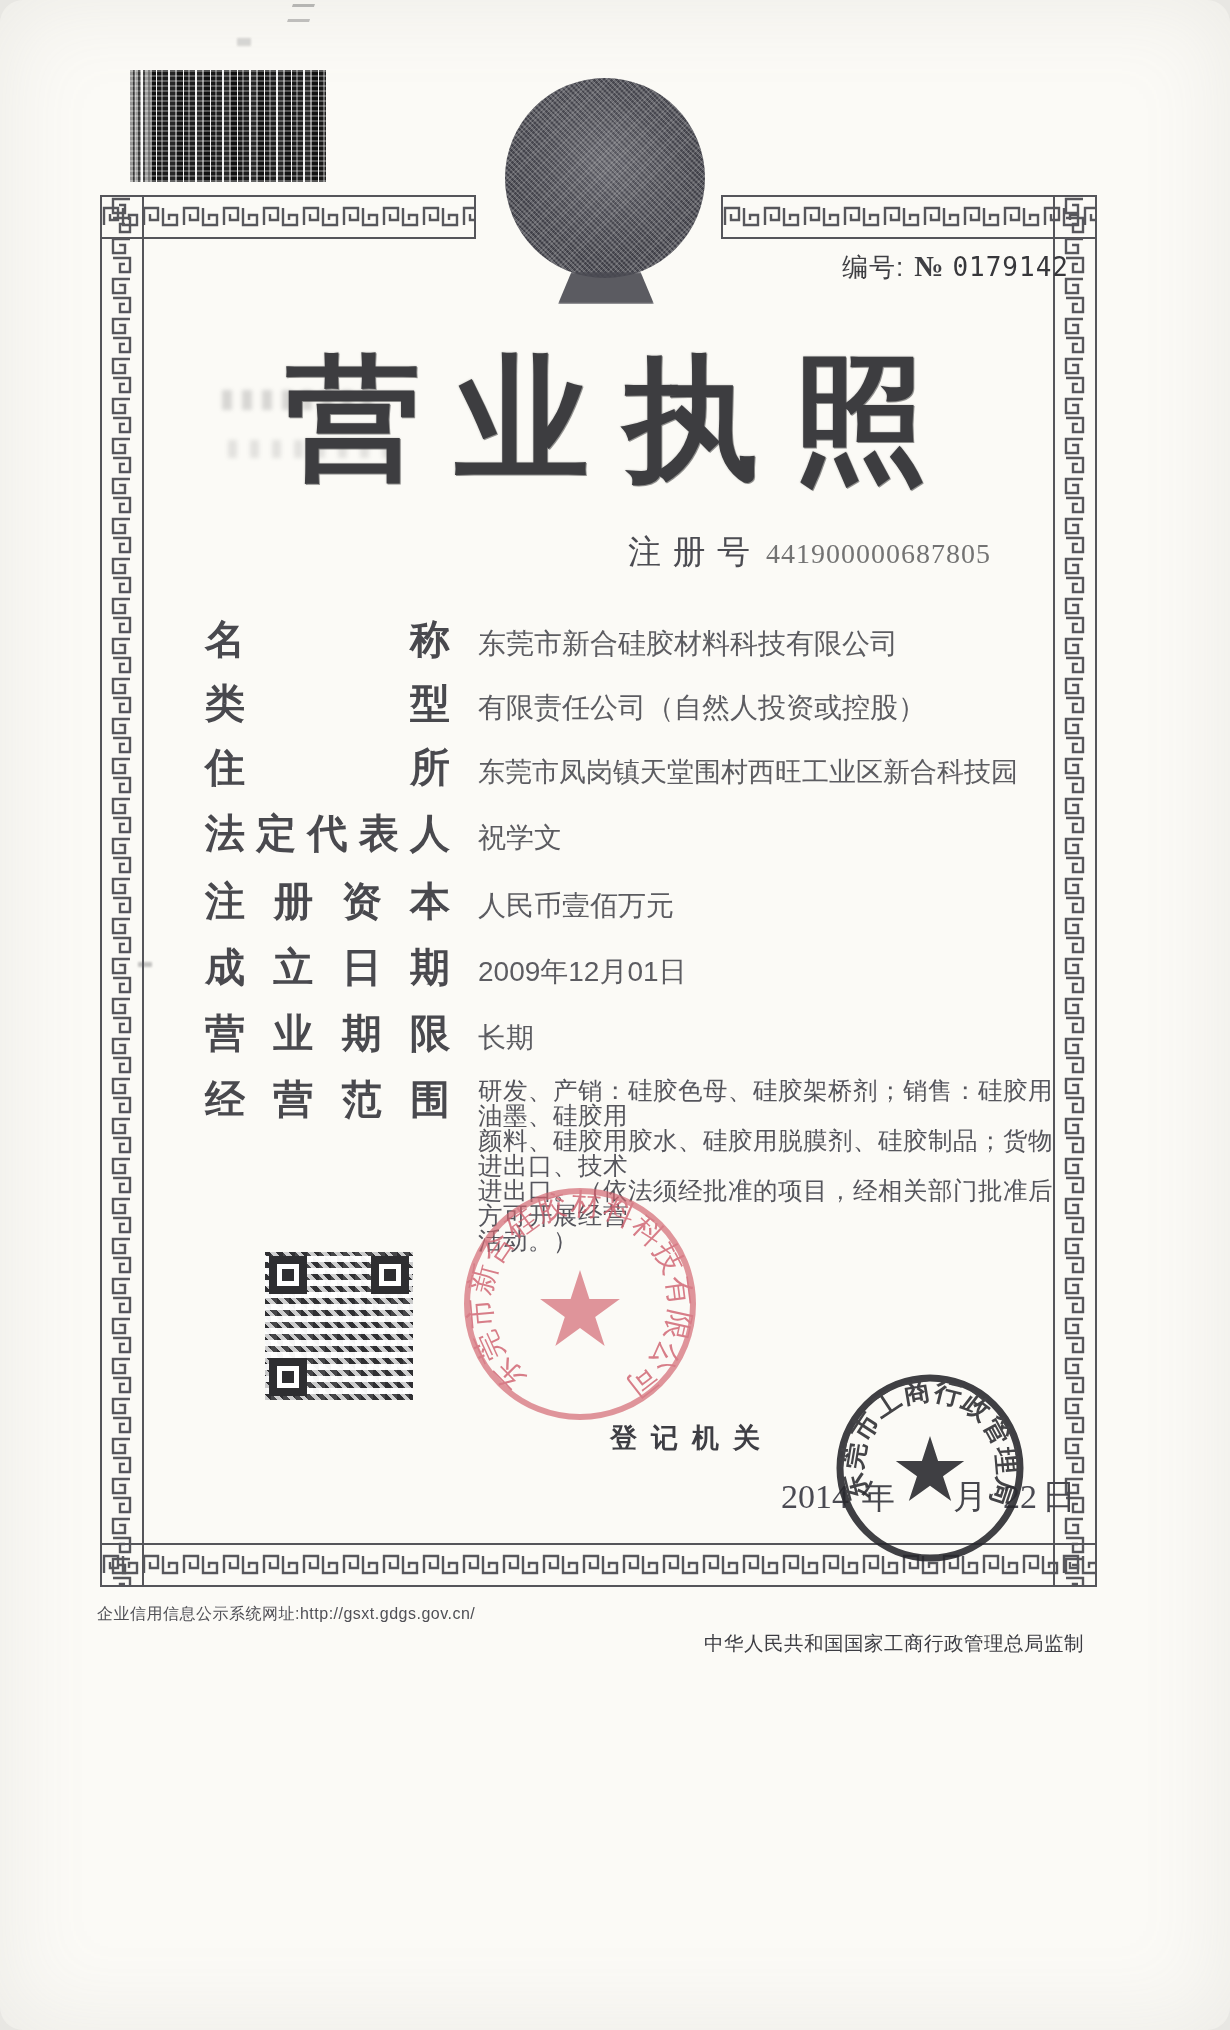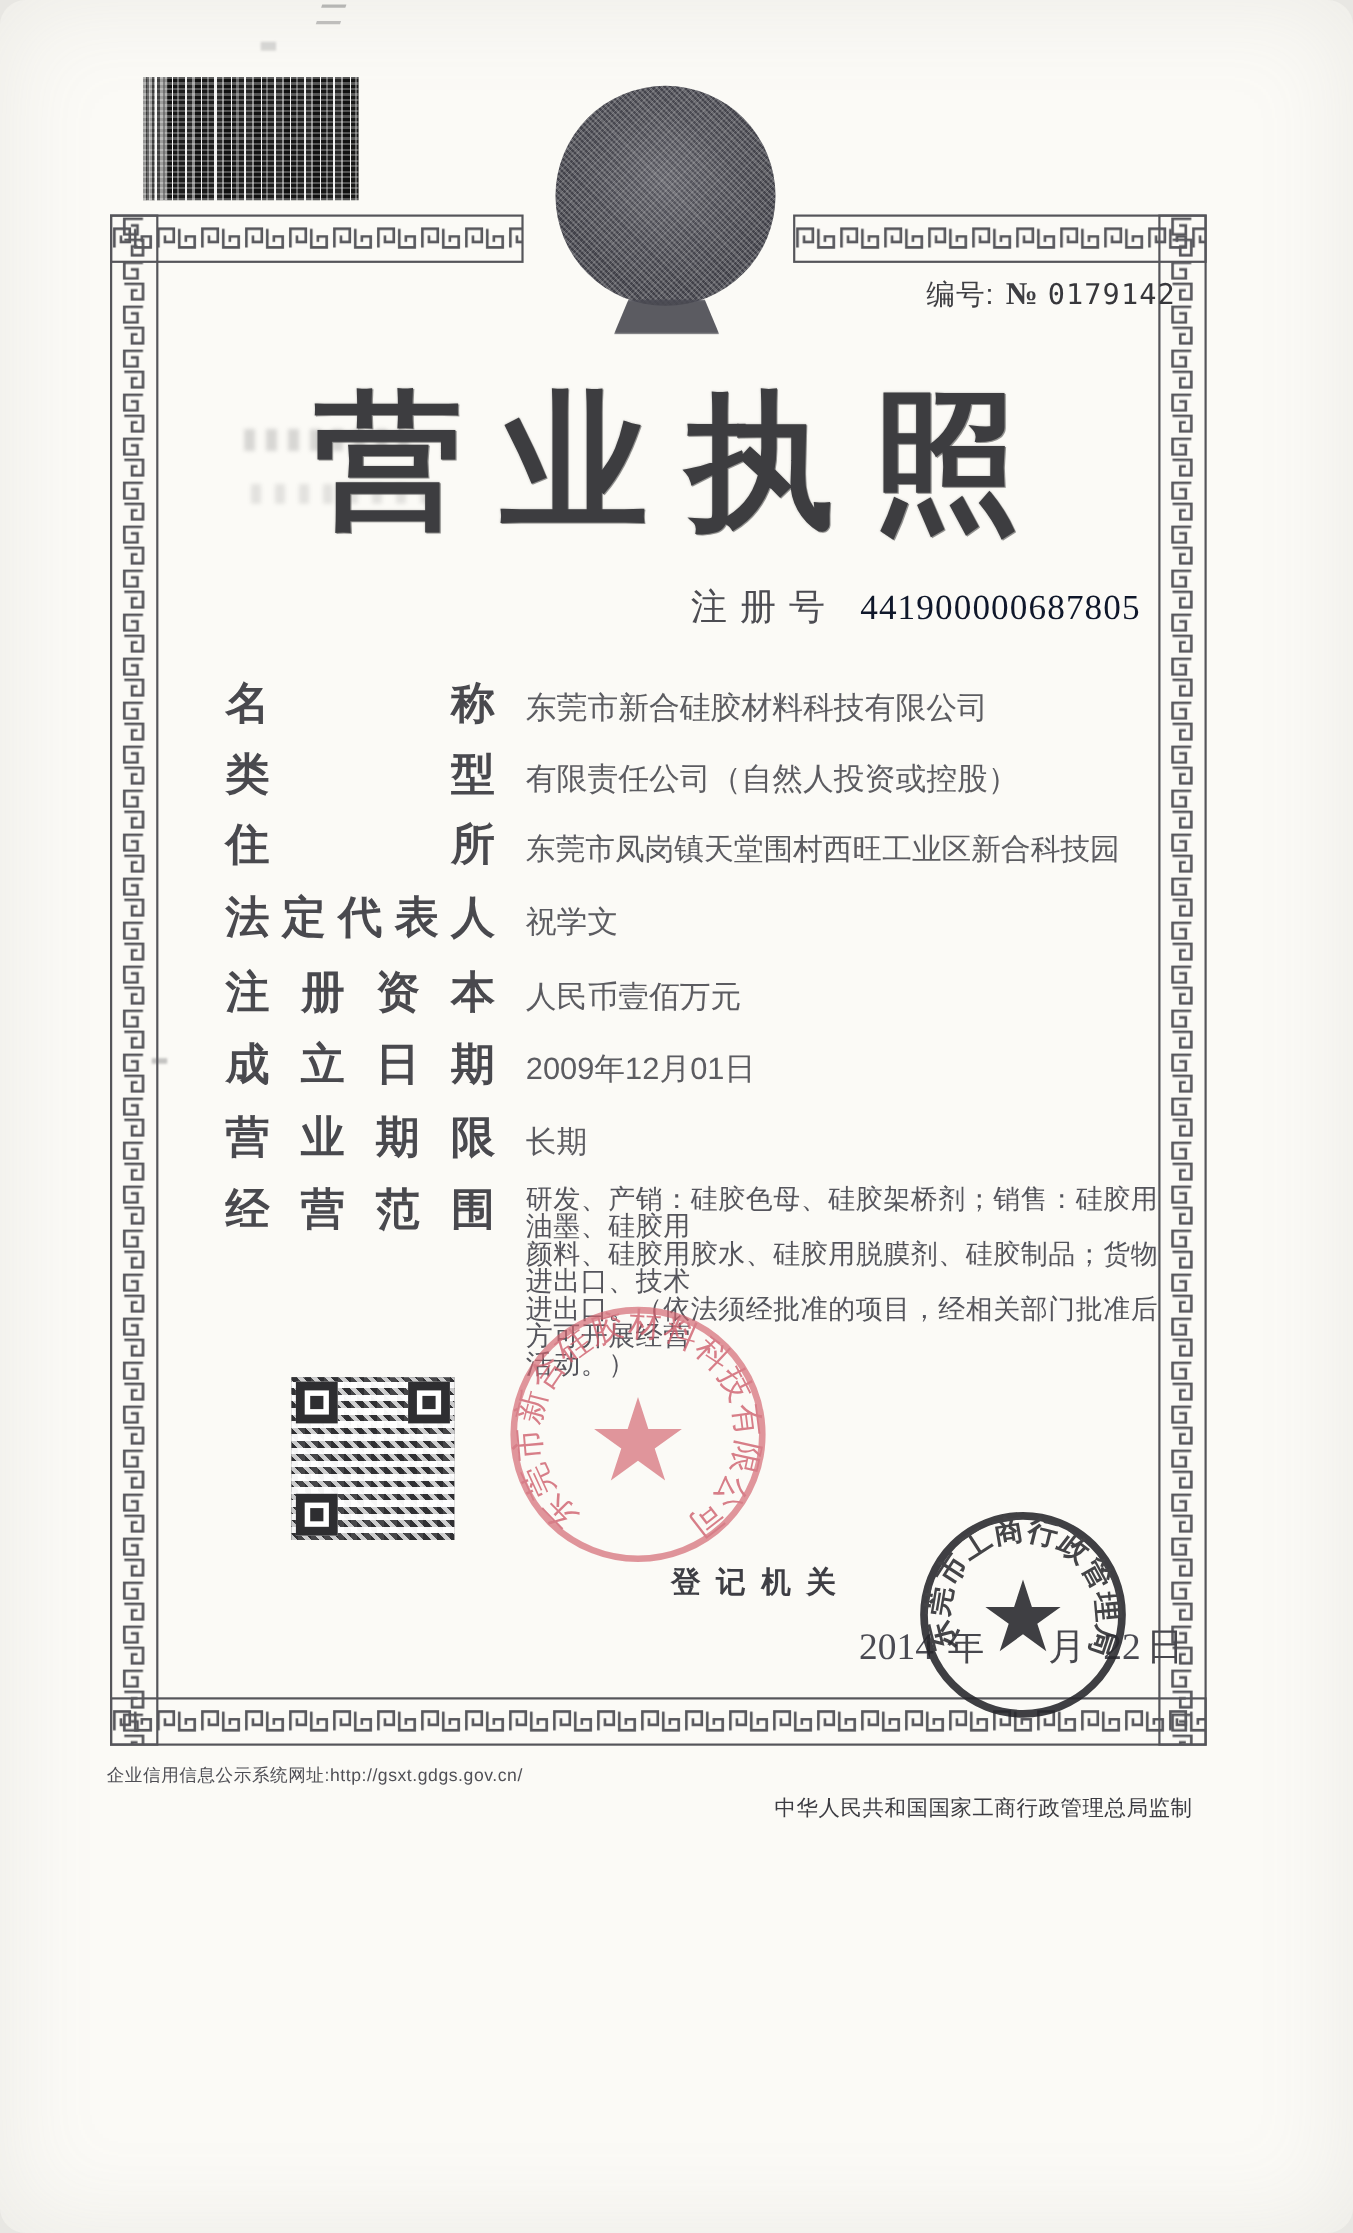--- a/index.html
+++ b/index.html
@@ -57,21 +57,21 @@
   .title{
     left:101px;top:330px;width:995px;text-align:center;
     font-size:134px;font-weight:900;letter-spacing:35px;padding-left:51px;box-sizing:border-box;
     color:#3d3d40;text-shadow:1px 1px 0 rgba(70,70,70,.55), 0 0 2px rgba(40,40,40,.35);
     white-space:nowrap;
   }
 
   
   .regno{left:628px;top:530px;display:flex;align-items:baseline;white-space:nowrap;}
   .regno .chars{width:122px;font-size:33px;color:#4c4c52;}
-  .regno .num{margin-left:32px;font-size:32px;color:#0f172a;font-family:"Liberation Serif",serif;letter-spacing:1px;}
+  .regno .num{margin-left:16px;font-size:28px;color:#737373;font-family:"Liberation Serif",serif;letter-spacing:1px;}
 
   .chars{display:flex;justify-content:space-between;}
 
   
   .frow{position:absolute;left:205px;width:870px;display:flex;align-items:baseline;}
   .flabel{flex:none;width:245px;font-size:40px;font-weight:600;color:#49494e;}
   .fvalue{margin-left:28px;font-size:28px;color:#5c5c61;letter-spacing:0;white-space:nowrap;}
   .frow.scope{align-items:flex-start;}
   .scope-lines{margin-left:28px;padding-top:6px;font-size:24.5px;line-height:25px;color:#55555c;letter-spacing:.5px;}
 

